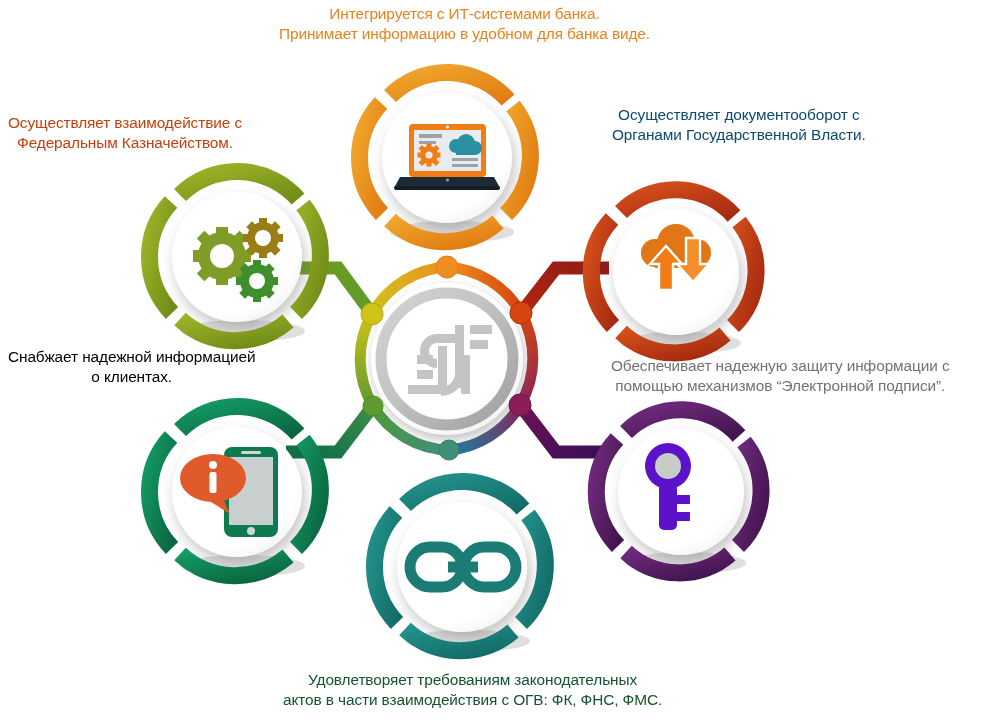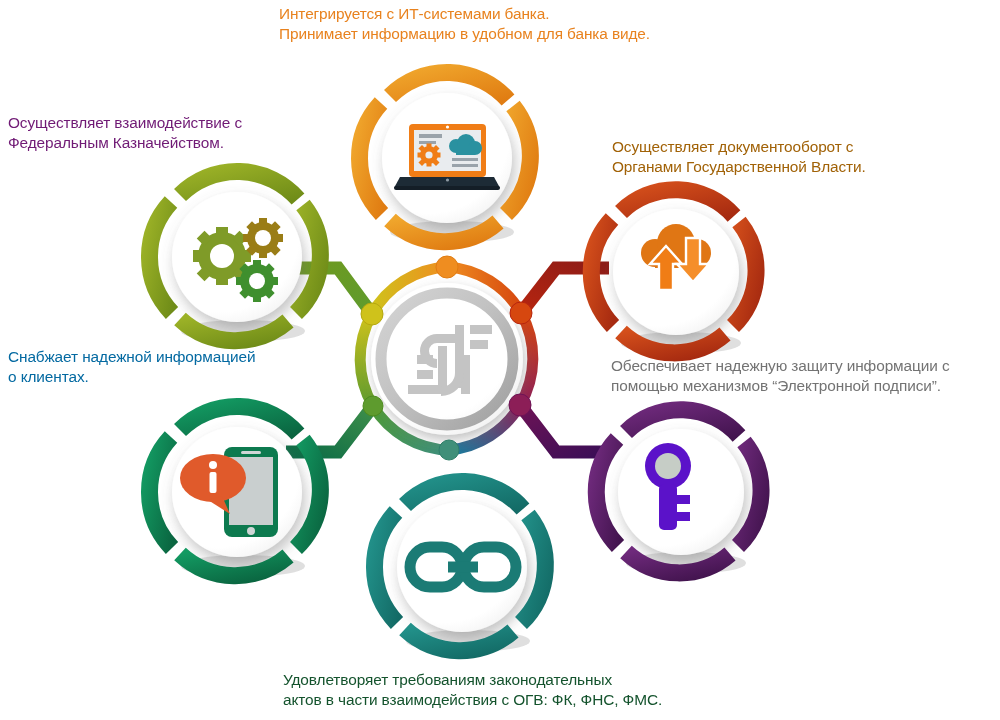--- a/index.html
+++ b/index.html
@@ -1,33 +1,33 @@
 <!DOCTYPE html>
 <html><head>
 <meta charset="utf-8">
 <style>
   html,body{margin:0;padding:0;background:#ffffff;}
   body{
     width:1000px;height:720px;position:relative;overflow:hidden;
     font-family:"Liberation Sans","DejaVu Sans",sans-serif;
   }
-  #diagram-root{position:absolute;inset:0;}
+  #diagram-root{position:absolute;inset:0;text-align:center;}
   svg#scene{position:absolute;left:0;top:0;width:1000px;height:720px;}
   .caption{
     position:absolute;
     font-size:15.4px;
     line-height:1.32;
     font-weight:400;
     white-space:pre-line;
     letter-spacing:-0.1px;
   }
   #cap-top{left:279px;top:4px;color:#e8821e;}
-  #cap-left-top{left:8px;top:113px;color:#701a75;}
-  #cap-right-top{left:612px;top:105px;color:#a16207;margin-top:32px;}
-  #cap-left-bottom{left:8px;top:347px;color:#0369a1;}
+  #cap-left-top{left:8px;top:113px;color:#c2410c;}
+  #cap-right-top{left:612px;top:105px;color:#0c4a6e;}
+  #cap-left-bottom{left:8px;top:347px;color:#000000;}
   #cap-right-bottom{left:611px;top:356px;color:#737373;}
   #cap-bottom{left:283px;top:670px;color:#14532d;}
 </style>
 </head>
 <body>
 
 <div id="diagram-root">
 
   <svg id="scene" viewBox="0 0 1000 720">
     <defs>

